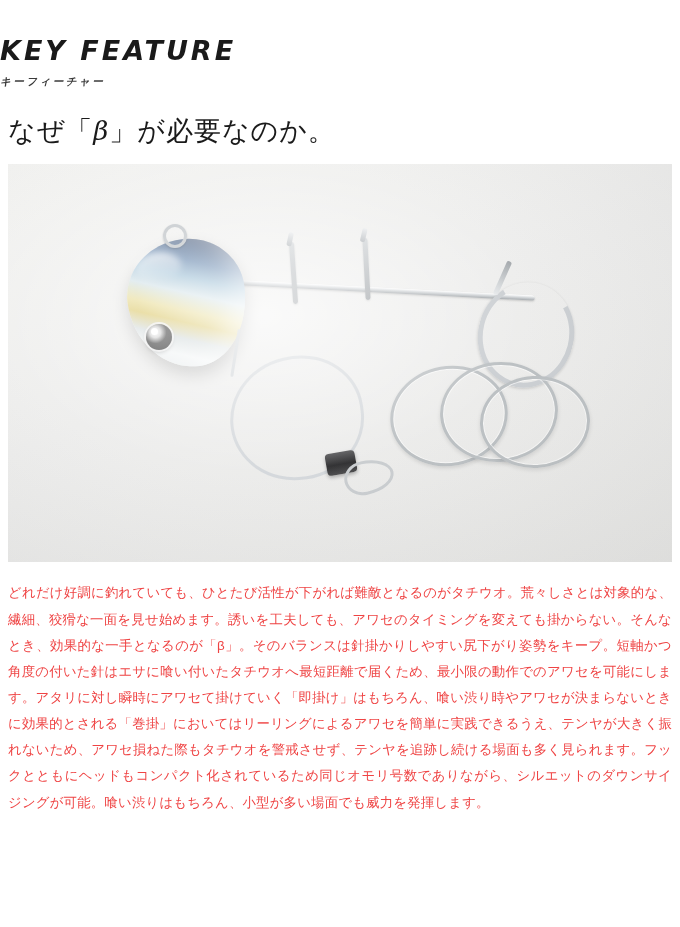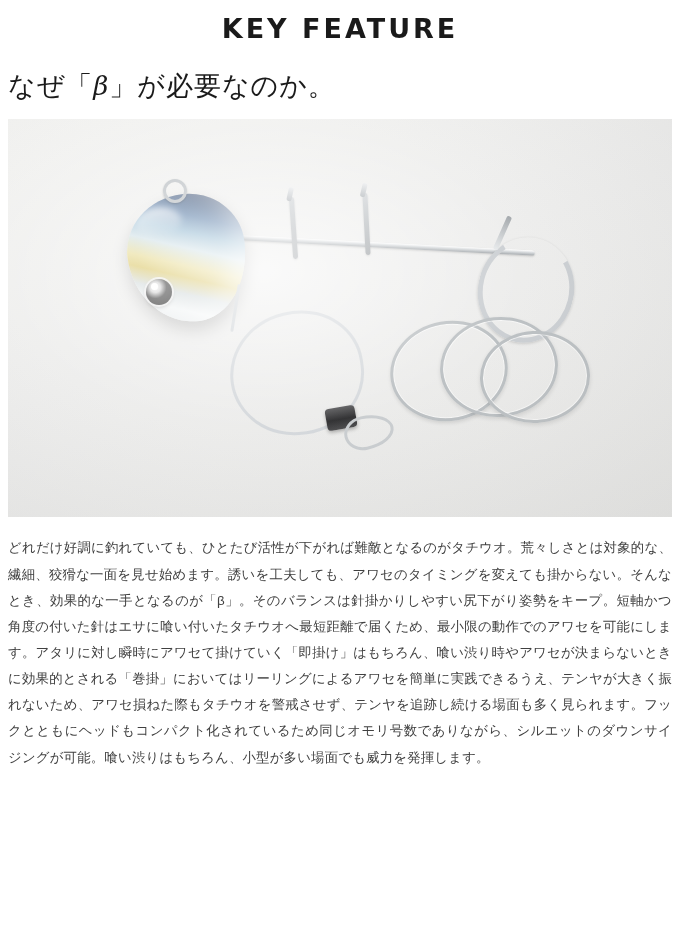--- a/index.html
+++ b/index.html
@@ -16,22 +16,23 @@
   }
   .page {
     width: 680px;
     height: 927px;
     position: relative;
     box-sizing: border-box;
   }
 
   
   .header {
-    padding-top: 14px;
-    text-align: center;
+    padding-top: 36px;
+    text-align: left;
+    font-style: italic;
   }
   .key-feature-title {
     font-family: "DejaVu Sans", sans-serif;
     font-size: 27px;
     font-weight: bold;
     letter-spacing: 3px;
     color: #1a1a1a;
     line-height: 1.1;
     margin: 0;
   }
@@ -258,32 +259,33 @@
     border-radius: 40% 60% 60% 40% / 50%;
     transform: rotate(-12deg);
   }
 
   
   .body-copy {
     margin: 18px 8px 0 8px;
     width: 664px;
     font-size: 13.4px;
     line-height: 1.95;
-    color: #404040;
+    color: #ef4444;
     text-align: justify;
     letter-spacing: 0.2px;
   }
 </style>
 </head>
 <body>
 
 <div class="page">
 
   <div class="header">
     <div class="key-feature-title">KEY FEATURE</div>
+    <div class="key-feature-sub">キーフィーチャー</div>
   </div>
 
   <h2 class="lead-heading"><span>なぜ「</span><span class="beta">β</span><span>」が必要なのか。</span></h2>
 
   <div class="photo-wrap">
     <div class="photo-inner">
       <div class="shank"></div>
       <div class="hook-bend"></div>
       <div class="hook-point"></div>
       <div class="barb-a"></div>

